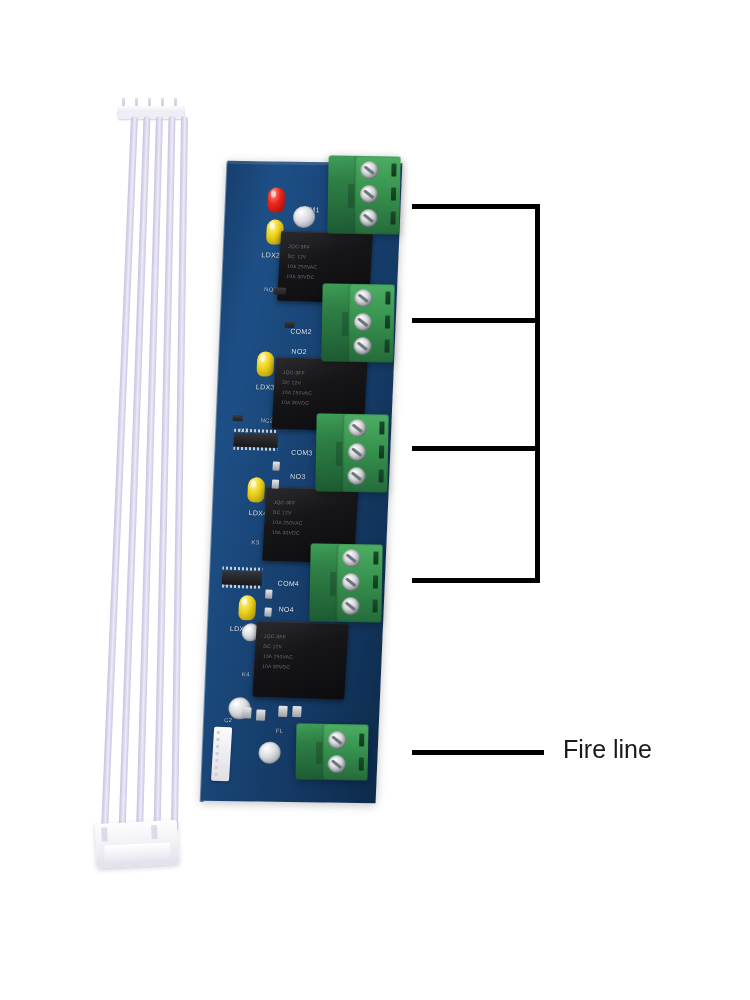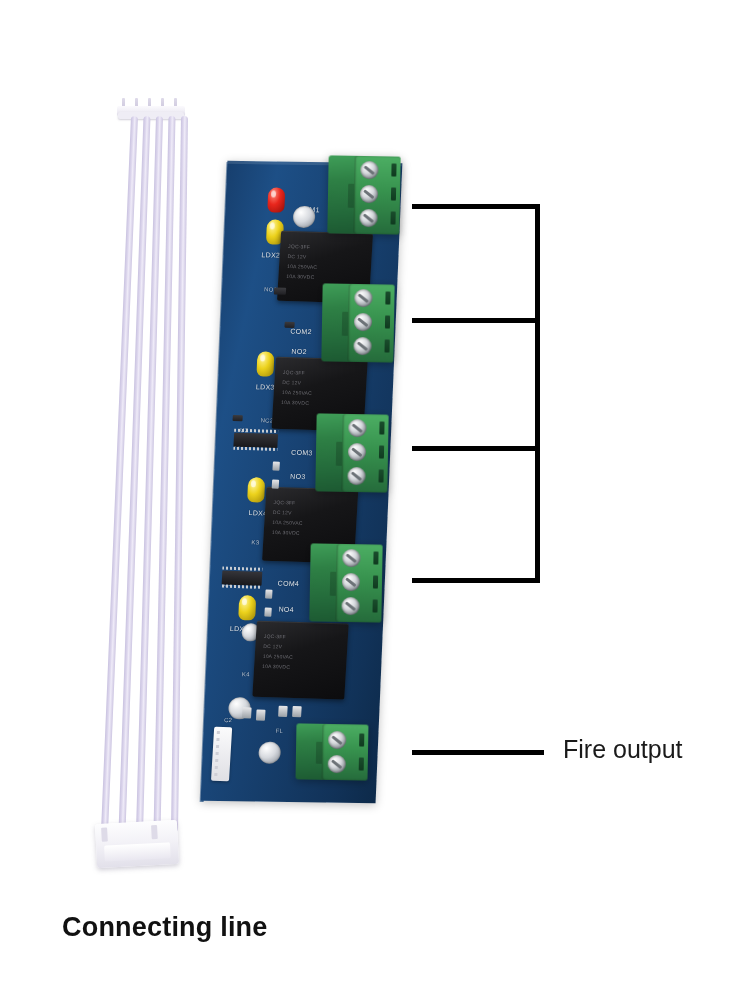--- a/index.html
+++ b/index.html
@@ -305,21 +305,20 @@
     <div class="wire" style="left:86px;  transform: rotate(1.6deg);"></div>
     <div class="wire" style="left:99px;  transform: rotate(1.2deg) translateX(2px);"></div>
     <div class="wire" style="left:112px; transform: rotate(0.8deg) translateX(4px);"></div>
 
     <div class="jst-bottom">
       <div class="jst-notch" style="left:6px;"></div>
       <div class="jst-notch" style="left:56px;"></div>
     </div>
   </div>
 
-  <div id="connecting-line-label">Connecting line</div>
 
   <div id="pcb-board">
     <div class="board-edge-left"></div>
     <div class="board-body">
 
       <div class="silk" style="left:73px; top:44px;">COM1</div>
       <div class="silk" style="left:38px; top:90px;">LDX2</div>
       <div class="silk dim" style="left:42px; top:125px;">NO1</div>
       <div class="silk" style="left:70px; top:166px;">COM2</div>
       <div class="silk" style="left:72px; top:186px;">NO2</div>
@@ -471,15 +470,15 @@
     <div class="hline" style="left:412px; top:446px; width:128px;"></div>
     <div class="hline" style="left:412px; top:578px; width:128px;"></div>
     <div class="vline" style="left:535px; top:204px; height:379px;"></div>
   </div>
 
 
   <div>
     <div class="hline" style="left:412px; top:750px; width:132px;"></div>
   </div>
 
-  <div class="callout-label" style="left:563px; top:735px;">Fire output</div>
+  <div class="callout-label" style="left:563px; top:735px;">Fire line</div>
 
 </div>
 
 </body></html>

